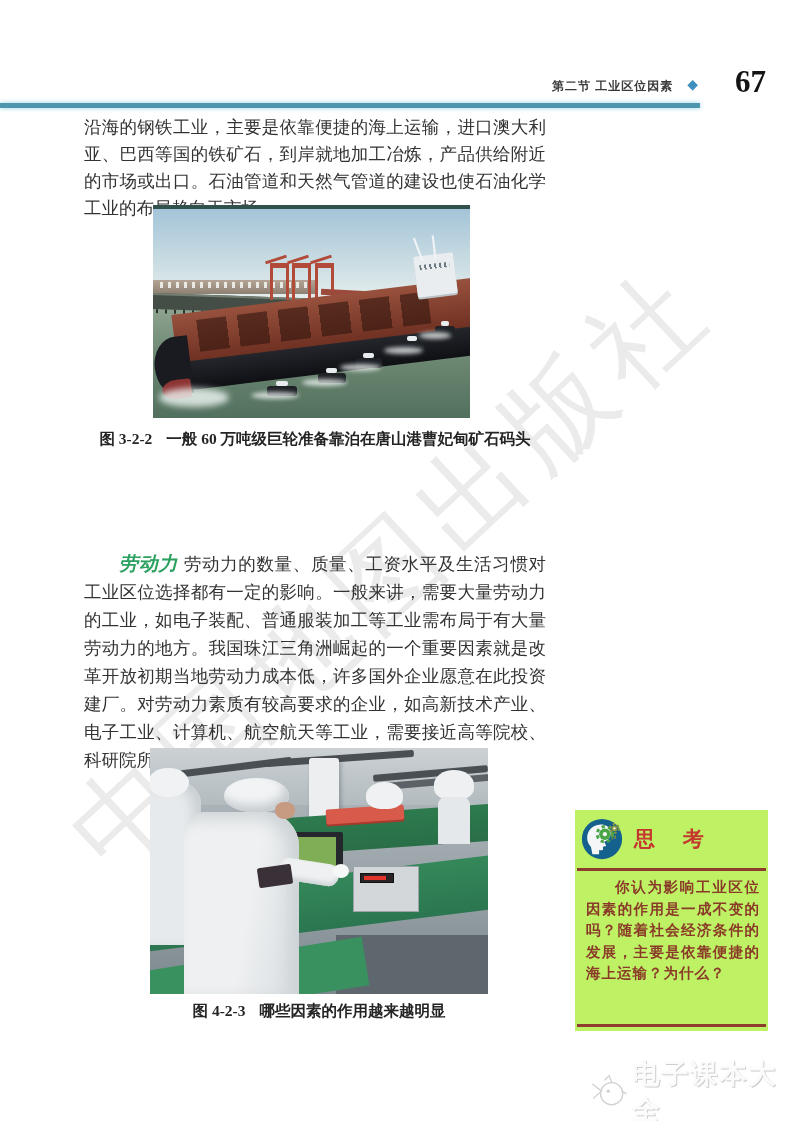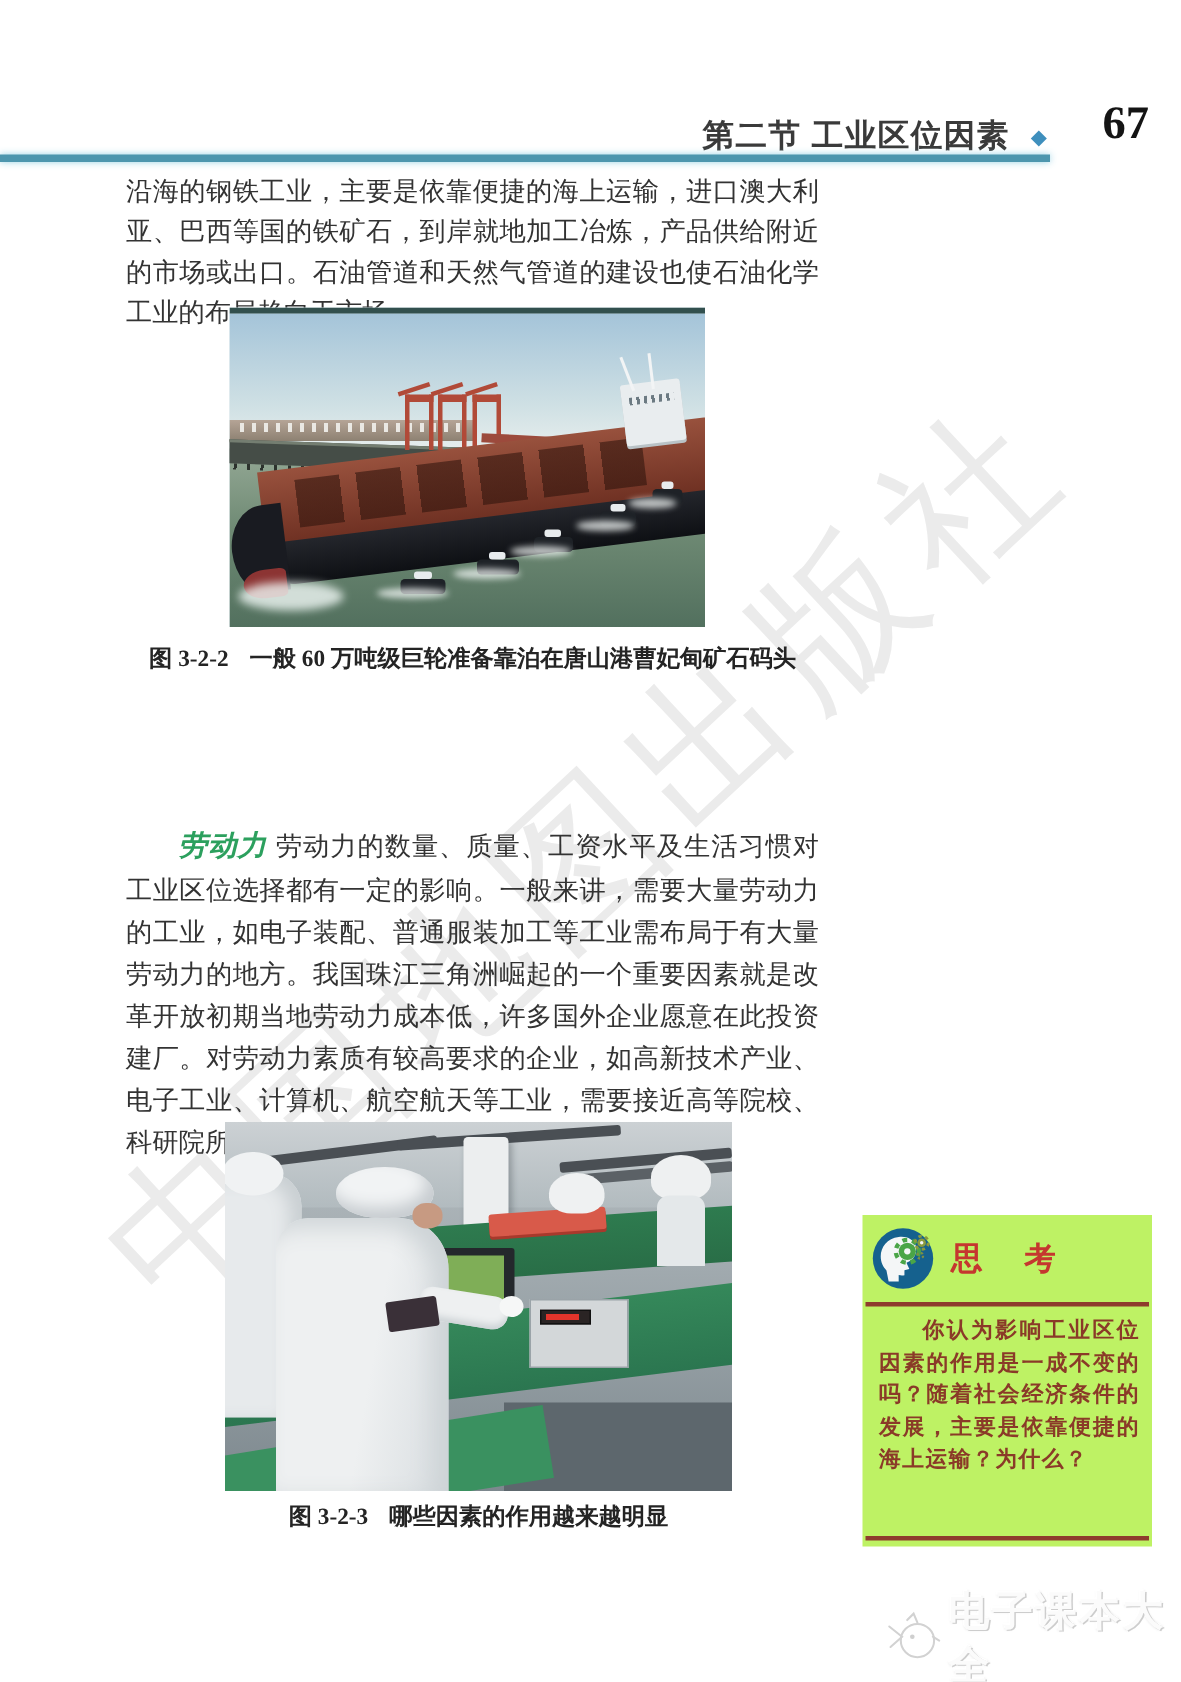--- a/index.html
+++ b/index.html
@@ -8,21 +8,21 @@
   .page{position:absolute;inset:0;}
 
   
   .watermark{position:absolute;left:-70px;top:498px;width:920px;text-align:center;
     transform:rotate(-43deg);font-size:106px;letter-spacing:12px;color:#ebebeb;
     white-space:nowrap;z-index:0;font-weight:400;user-select:none;}
 
   
   .hdr{position:absolute;top:76px;left:0;width:698px;text-align:right;z-index:2;}
   .hdr-title{font-family:"Liberation Sans","DejaVu Sans",sans-serif;font-weight:bold;
-    font-size:21px;color:#3a3a3a;letter-spacing:1px;}
+    font-size:12px;color:#3a3a3a;letter-spacing:1px;}
   .hdr-diamond{color:#3e8fbd;font-size:14px;margin-left:10px;vertical-align:1px;}
   .hdr-pagenum{position:absolute;top:64px;left:700px;width:66px;text-align:right;
     font-size:31px;font-weight:bold;color:#141414;z-index:2;}
   .hdr-rule{position:absolute;top:103px;left:0;width:700px;height:5px;background:#4d96ae;
     box-shadow:0 0 5px rgba(140,205,225,.9);z-index:2;}
 
   
   .para{position:absolute;left:84px;width:462px;margin:0;font-size:17.5px;line-height:27px;
     color:#333;text-align:justify;z-index:1;}
   .p1{top:114px;}
@@ -234,21 +234,21 @@
     <div class="worker w-left"></div>
     <div class="worker w-main-body"></div>
     <div class="worker w-main-cap"></div>
     <div class="worker w-main-face"></div>
     <div class="worker w-main-arm"></div>
     <div class="worker w-main-hand"></div>
     <div class="device"></div>
   </figure>
 
   <p class="caption c2">
-    <span class="cap-label">图 3-2-3</span><span>哪些因素的作用越来越明显</span>
+    <span class="cap-label">图 4-2-3</span><span>哪些因素的作用越来越明显</span>
   </p>
 
   <aside class="think-card">
     <div class="think-header">
       <svg width="46" height="46" viewBox="0 0 48 48">
         <circle cx="24" cy="24" r="21" fill="#15618e"></circle>
         <path d="M21 9 C13 10 8.5 16 8.5 22.5 c0 4.5 1.8 7.5 4 9.8 L14 40 h7 v-4.5 c1.4 .3 2.8 .3 4 .1 v-3.4 l3.4-.9 -2-4.4 C31 25.5 34 21 33 15.5 31.5 10.5 26.5 8.3 21 9 Z" fill="#f4f6f7"></path>
         <circle cx="27" cy="19" r="6" fill="#4aa547"></circle>
         <circle cx="27" cy="19" r="8" fill="none" stroke="#4aa547" stroke-width="3" stroke-dasharray="3.4 3.4"></circle>
         <circle cx="27" cy="19" r="2.2" fill="#f4f6f7"></circle>

